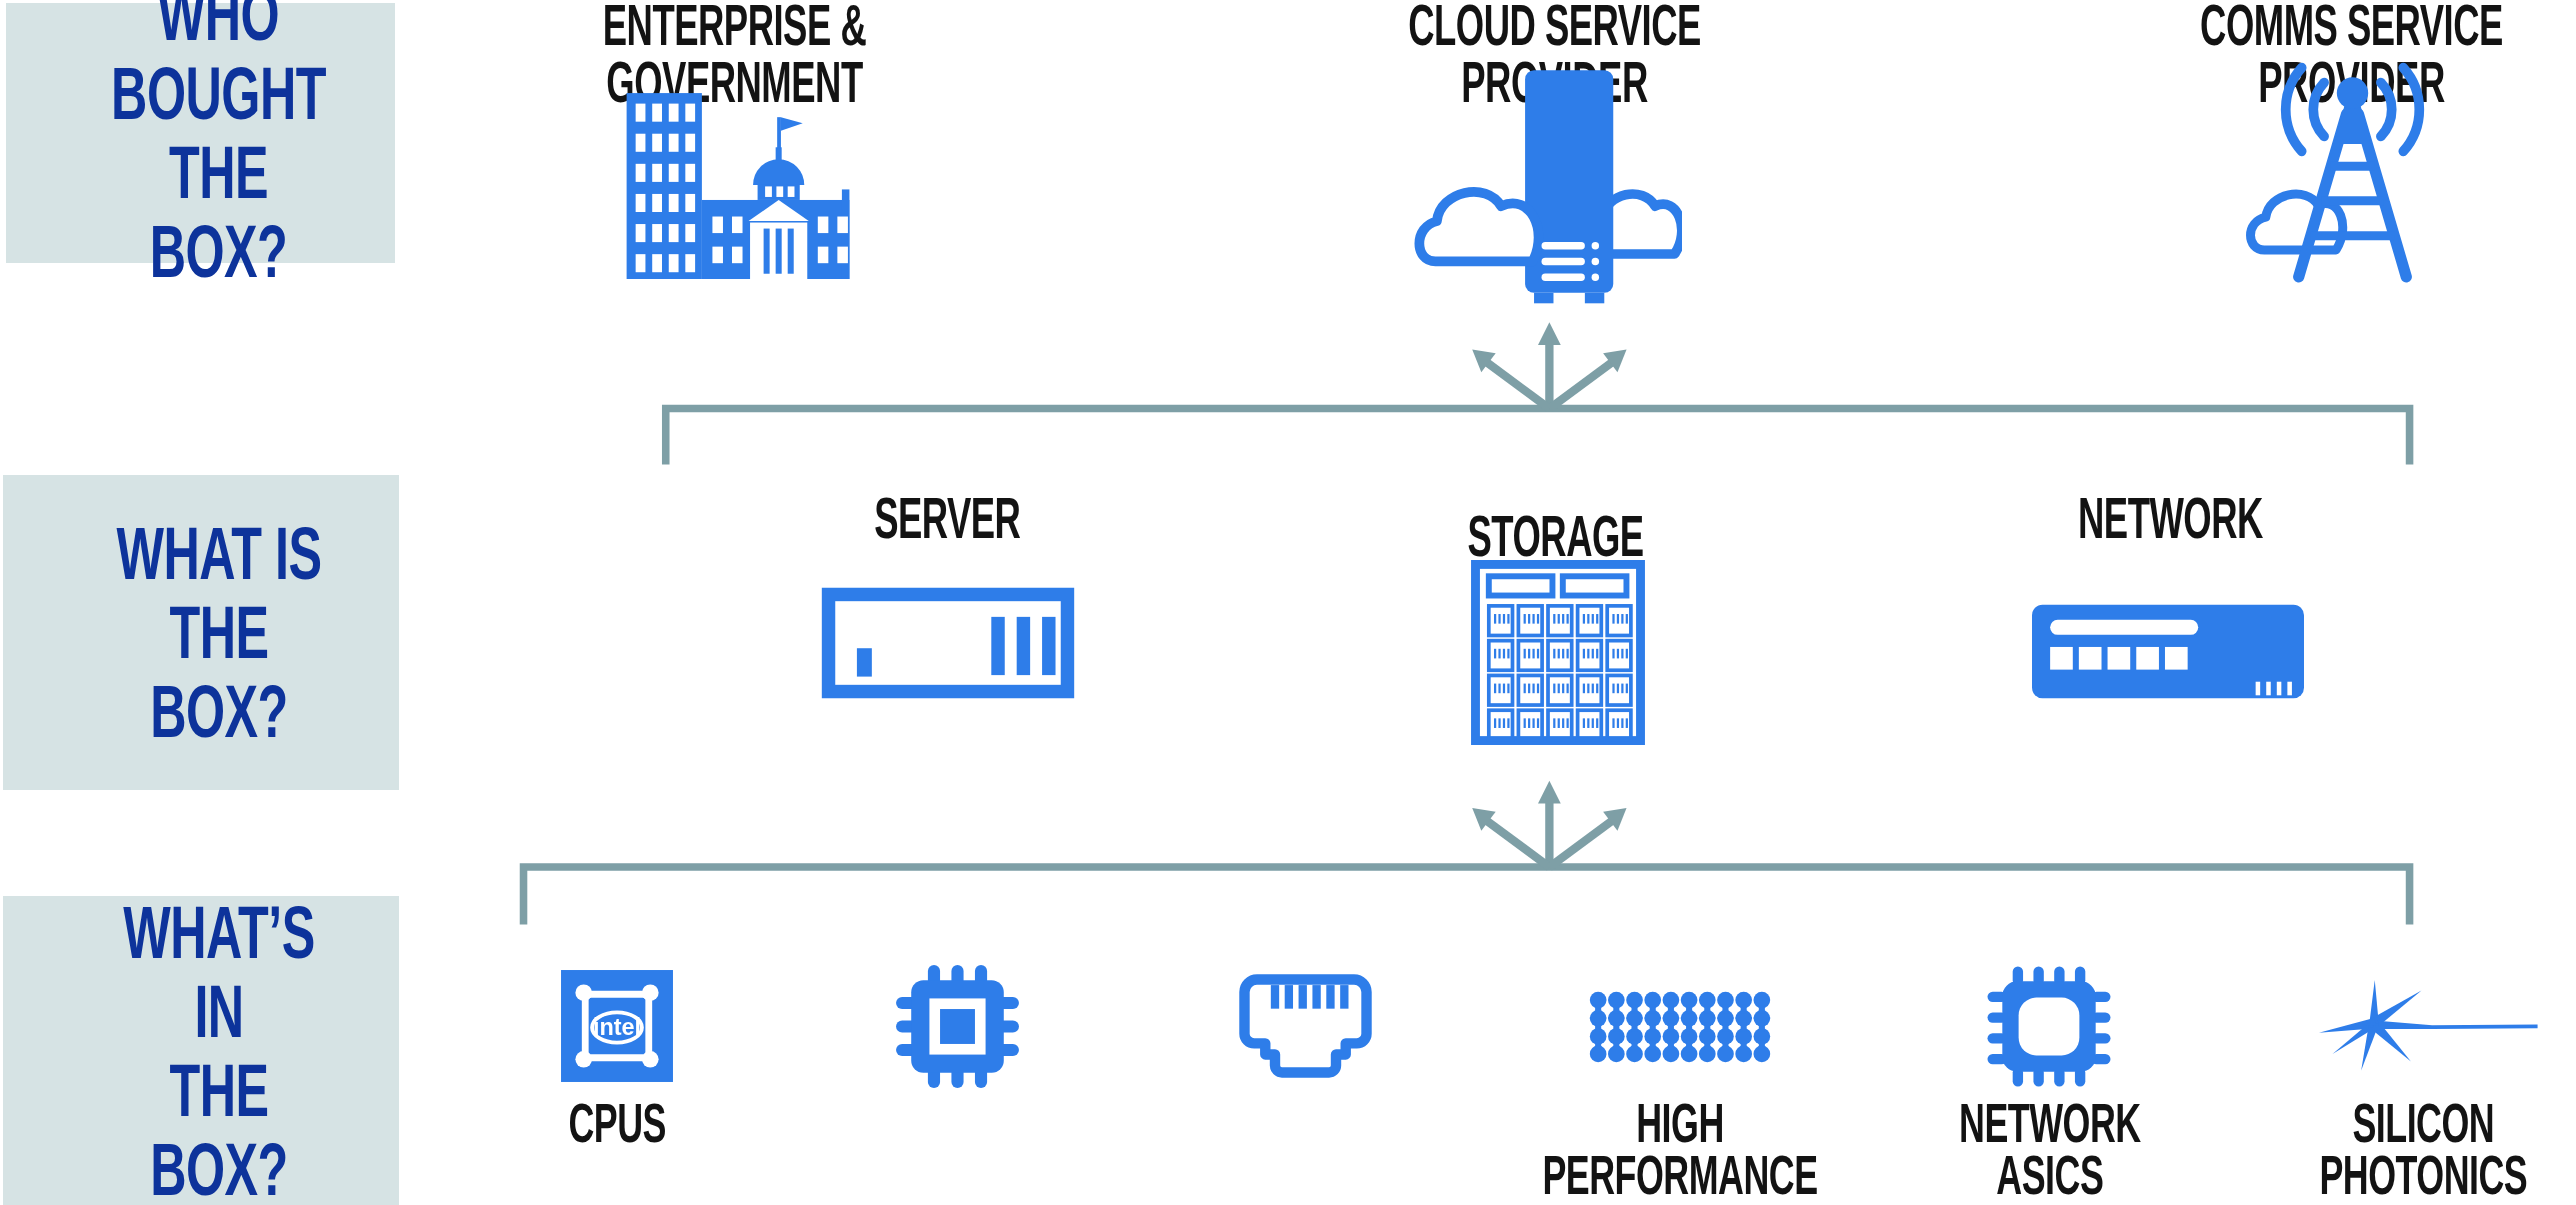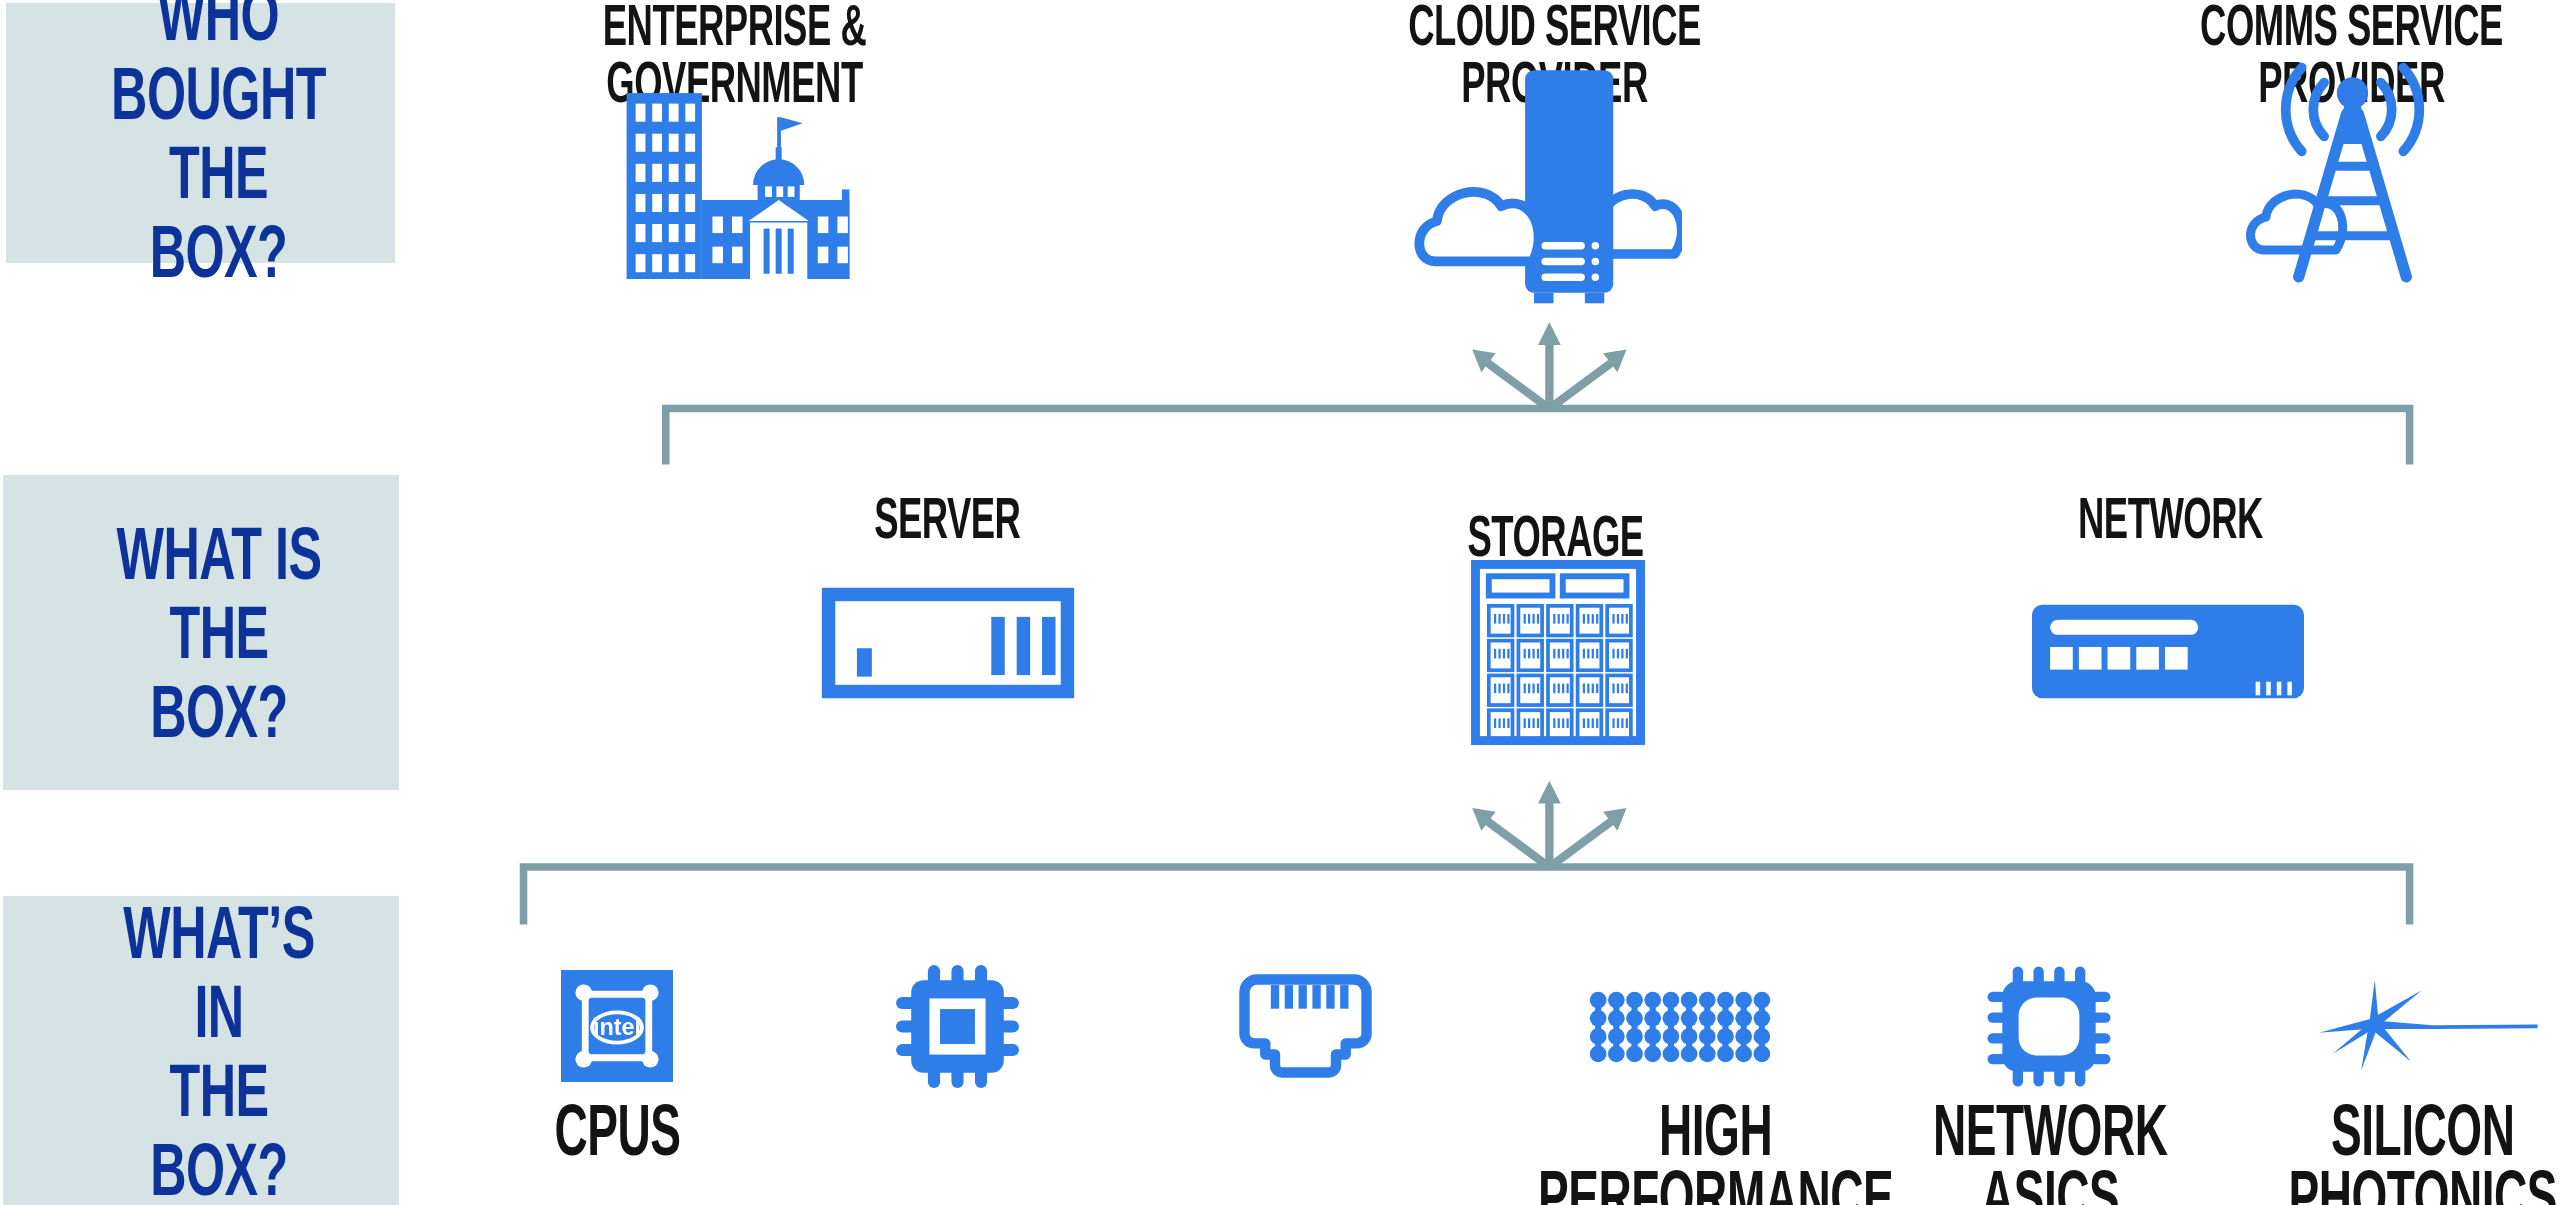--- a/index.html
+++ b/index.html
@@ -18,21 +18,21 @@
   }
   .qtext{
     color:var(--navy-text);font-size:74px;line-height:1.07;transform:scaleX(0.68);
   }
   .heading{
     position:absolute;text-align:center;color:var(--heading-black);
     font-size:57px;line-height:1.0;
   }
   .itemlabel{
     position:absolute;text-align:center;color:var(--heading-black);
-    font-size:72px;line-height:0.92;
+    font-size:56px;line-height:0.92;
   }
   .icon{position:absolute;}
   .connectors{position:absolute;left:0;top:0;pointer-events:none;}
   
   .fB{fill:var(--icon-blue);}
   .fW{fill:#fff;}
   .sB{stroke:var(--icon-blue);fill:none;}
   .sBfW{stroke:var(--icon-blue);fill:#fff;}
   .conn{stroke:var(--connector-gray);fill:none;}
   .connf{fill:var(--connector-gray);}

